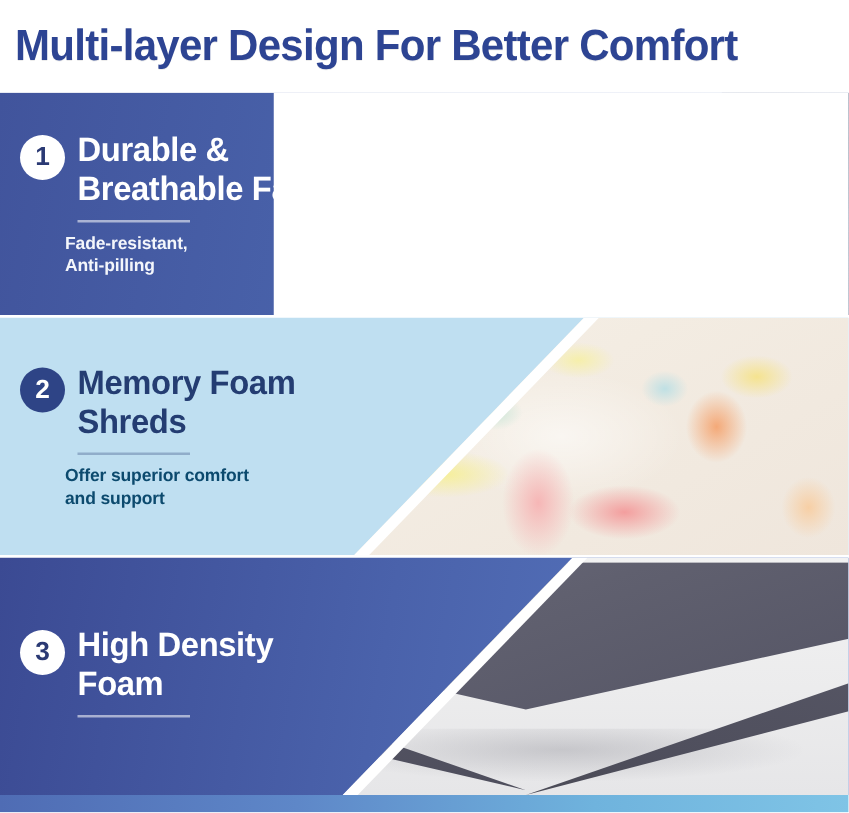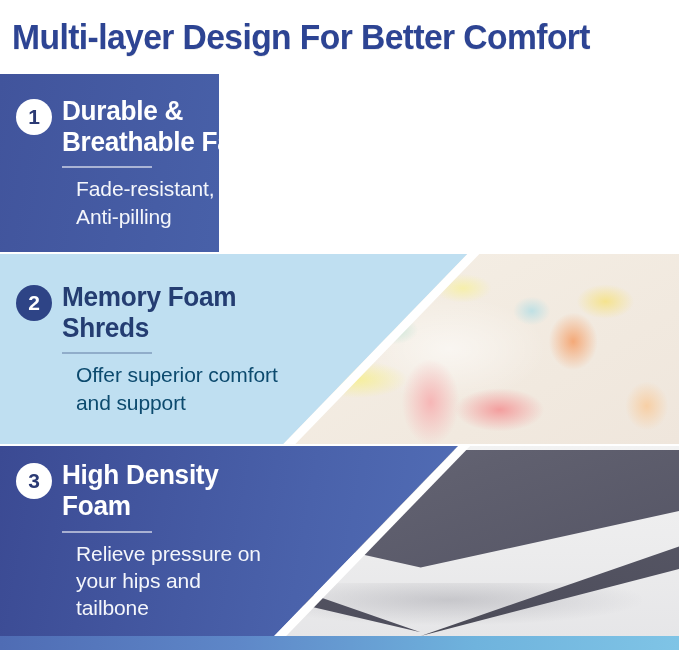--- a/index.html
+++ b/index.html
@@ -195,24 +195,24 @@
 
   .rule{
     height:2px;
     width:90px;
     margin:9px 0 7px 46px;
   }
   .rule-light{background:rgba(255,255,255,.55);}
   .rule-dark{background:rgba(36,61,114,.30);}
 
   .sub{
-    font-size:21px;
-    font-weight:normal;
+    font-size:14px;
+    font-weight:bold;
     line-height:1.30;
-    margin-left:60px;
+    margin-left:36px;
     letter-spacing:-0.1px;
     white-space:pre-line;
   }
   .sub-light{color:#f4f6fb;}
   .sub-dark{color:#0c4a6e;}
 
   
   .bottom-strip{
     position:absolute;
     left:0;bottom:0;
@@ -285,20 +285,17 @@
     </div>
     <div class="diag-stripe"></div>
 
     <div class="content">
       <div class="head-row">
         <div class="badge badge-light">3</div>
         <div class="headline headline-light">High Density
 Foam</div>
       </div>
       <div class="rule rule-light"></div>
-      <div class="sub sub-light">Relieve pressure on
-your hips and
-tailbone</div>
     </div>
   </div>
 
   <div class="bottom-strip"></div>
 </div>
 
 </body></html>

